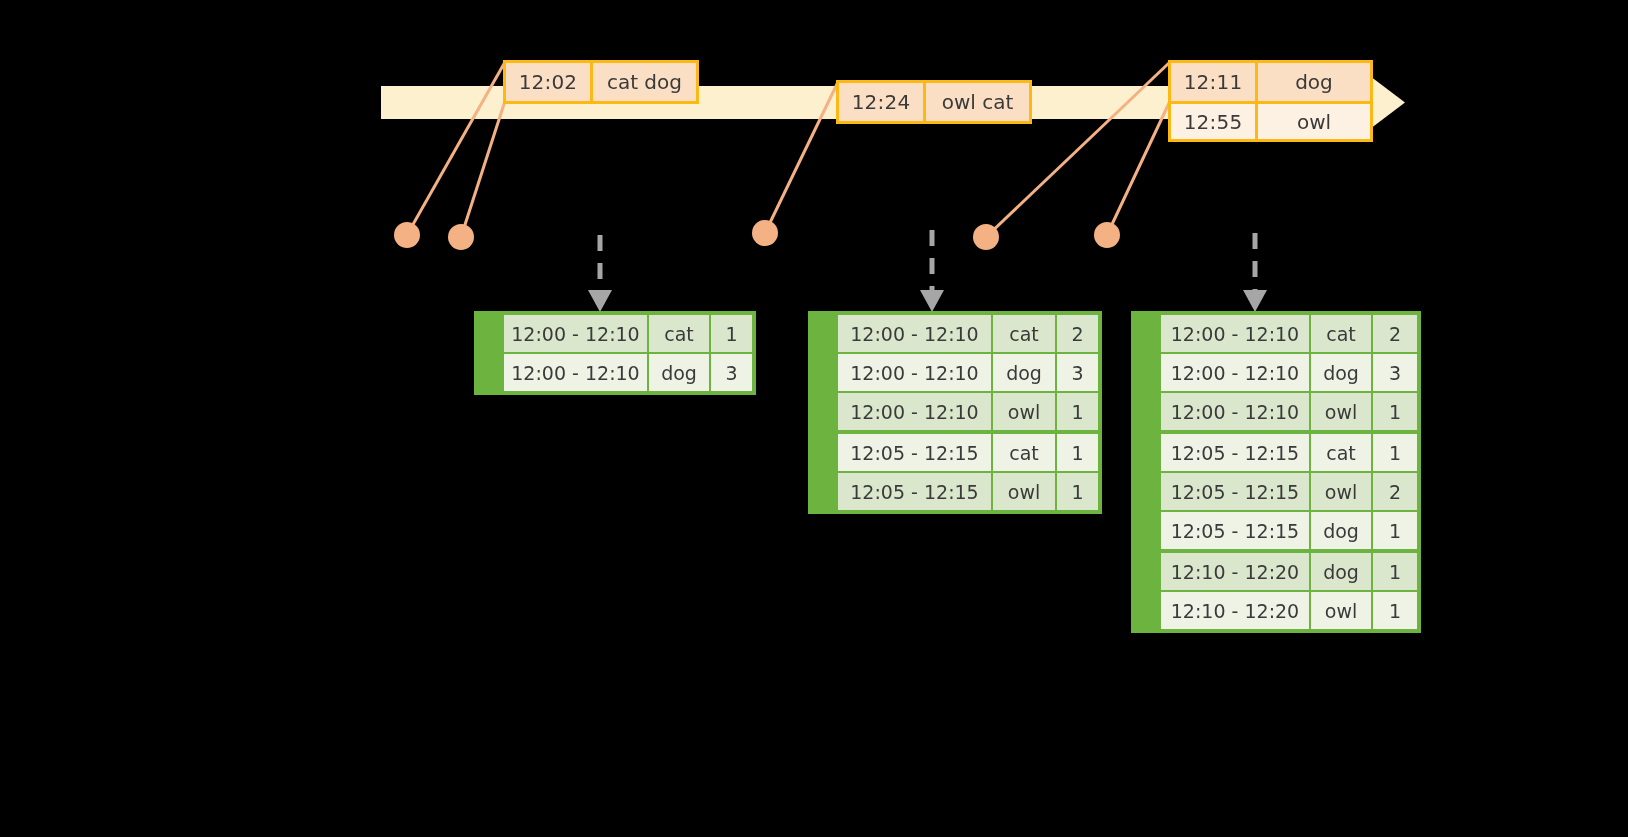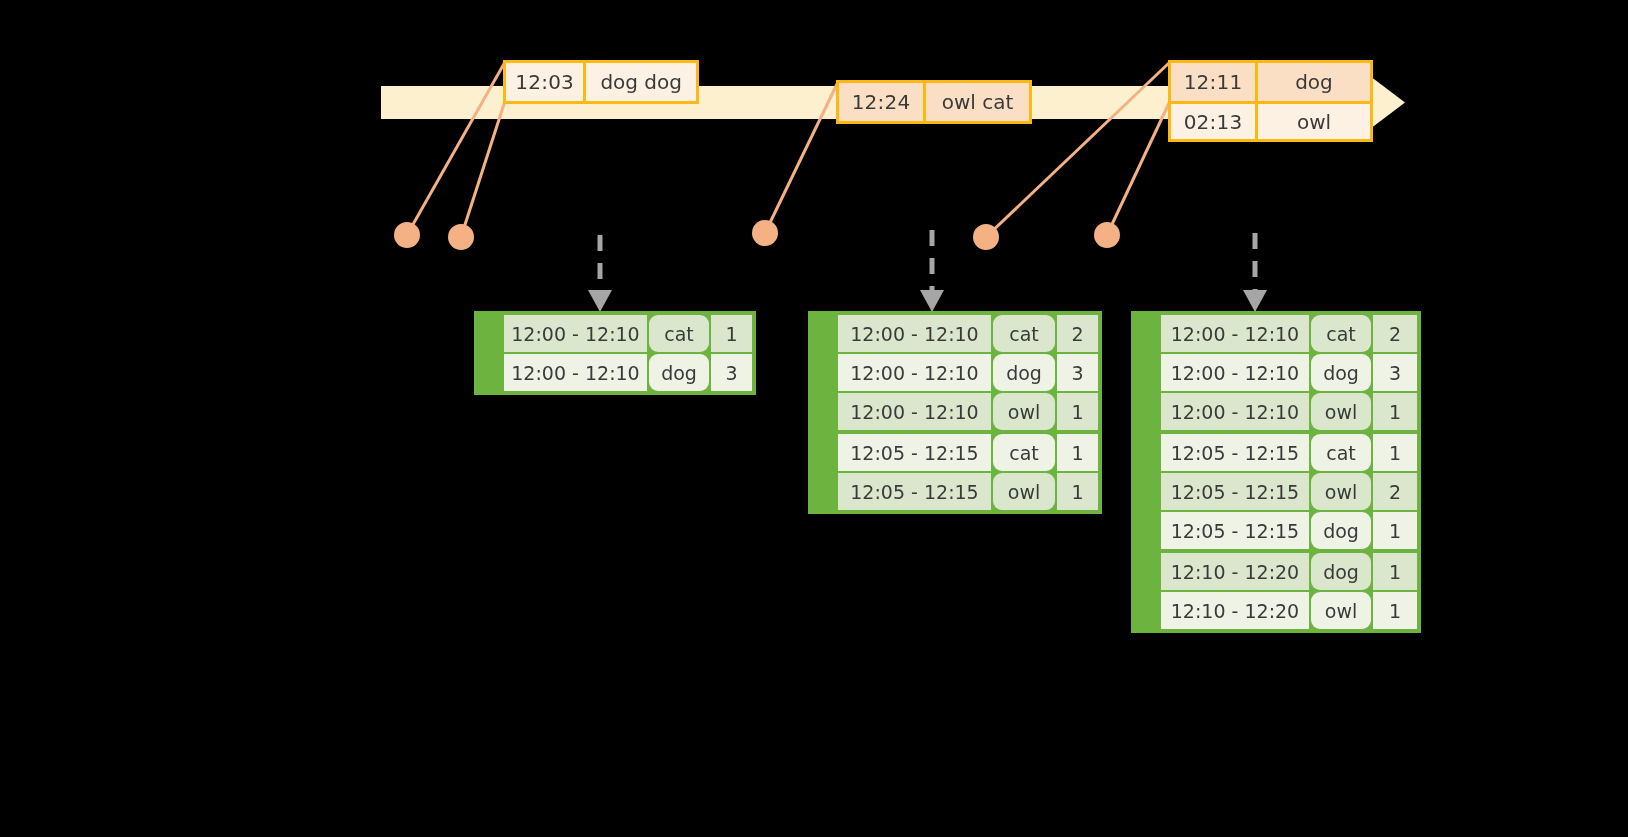--- a/index.html
+++ b/index.html
@@ -96,21 +96,21 @@
     justify-content: center;
     box-sizing: border-box;
     font-size: 19px;
     color: #3a3a3a;
     white-space: nowrap;
   }
   .res-row.shade-a .res-cell { background: #dbe7cc; }
   .res-row.shade-b .res-cell { background: #eef3e6; }
 
   .res-cell.c-window { flex: 0 0 auto; justify-content: center; }
-  .res-cell.c-word   { margin-left: 2px; border-radius: 9px; }
+  .res-cell.c-word   { margin-left: 2px; }
   .res-cell.c-count  { margin-left: 2px; }
 
   
   .evt-dot {
     position: absolute;
     width: 26px;
     height: 26px;
     border-radius: 50%;
     background: #f4b183;
   }
@@ -137,38 +137,38 @@
         <polygon points="588,290 612,290 600,312" fill="#a6a6a6"></polygon>
         <line x1="932" y1="230" x2="932" y2="294" stroke="#a6a6a6" stroke-width="5" stroke-dasharray="16 12"></line>
         <polygon points="920,290 944,290 932,312" fill="#a6a6a6"></polygon>
         <line x1="1255" y1="233" x2="1255" y2="294" stroke="#a6a6a6" stroke-width="5" stroke-dasharray="16 12"></line>
         <polygon points="1243,290 1267,290 1255,312" fill="#a6a6a6"></polygon>
       </g>
   </svg>
 
   <div id="boxes">
       <div class="event-box" style="left: 503px; top: 60px; width: 196px;">
-        <div class="event-row shade-b">
-          <div class="ev-time">12:03</div>
-          <div class="ev-words">dog dog</div>
+        <div class="event-row shade-a">
+          <div class="ev-time">12:02</div>
+          <div class="ev-words">cat dog</div>
         </div>
       </div>
       <div class="event-box" style="left: 836px; top: 80px; width: 196px;">
         <div class="event-row shade-a">
           <div class="ev-time">12:24</div>
           <div class="ev-words">owl cat</div>
         </div>
       </div>
       <div class="event-box" style="left: 1168px; top: 60px; width: 205px;">
         <div class="event-row shade-a">
           <div class="ev-time">12:11</div>
           <div class="ev-words">dog</div>
         </div>
         <div class="event-row shade-b">
-          <div class="ev-time">02:13</div>
+          <div class="ev-time">12:55</div>
           <div class="ev-words">owl</div>
         </div>
       </div>
       <div class="evt-dot" style="left: 394px; top: 222px;"></div>
       <div class="evt-dot" style="left: 448px; top: 224px;"></div>
       <div class="evt-dot" style="left: 752px; top: 220px;"></div>
       <div class="evt-dot" style="left: 973px; top: 224px;"></div>
       <div class="evt-dot" style="left: 1094px; top: 222px;"></div>
       <div class="result-table" style="left: 474px; top: 311px;">
         <div class="res-row shade-a">

